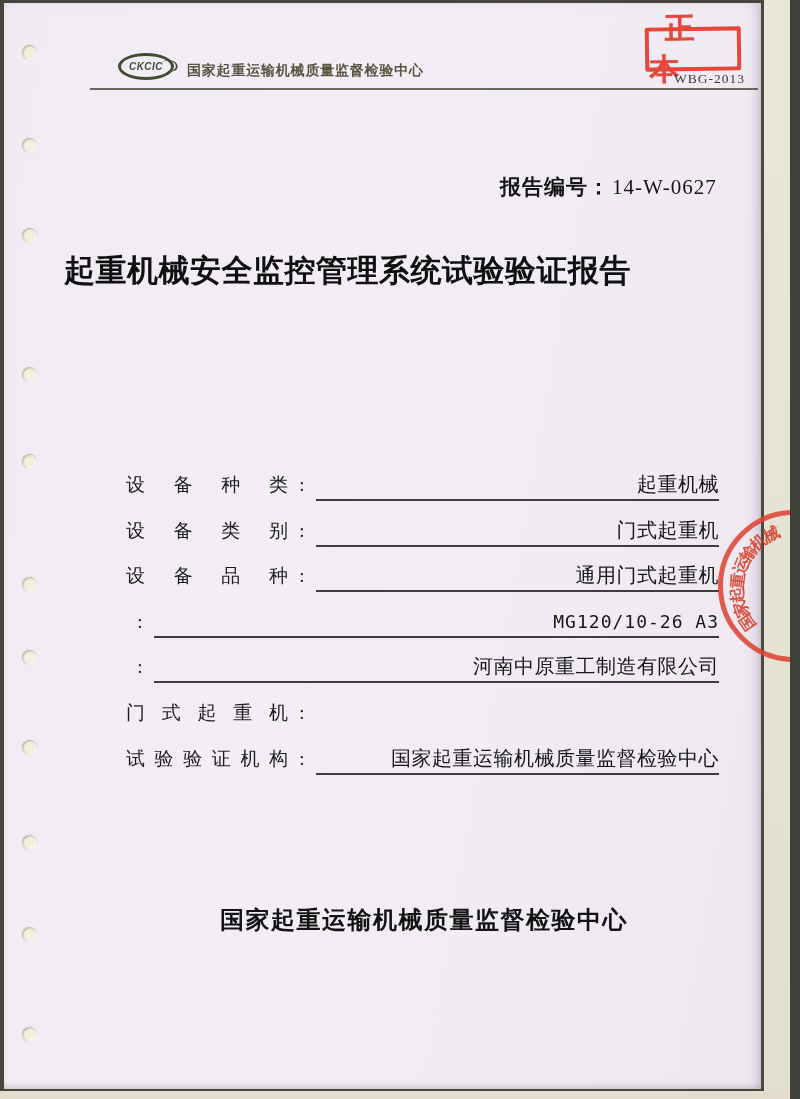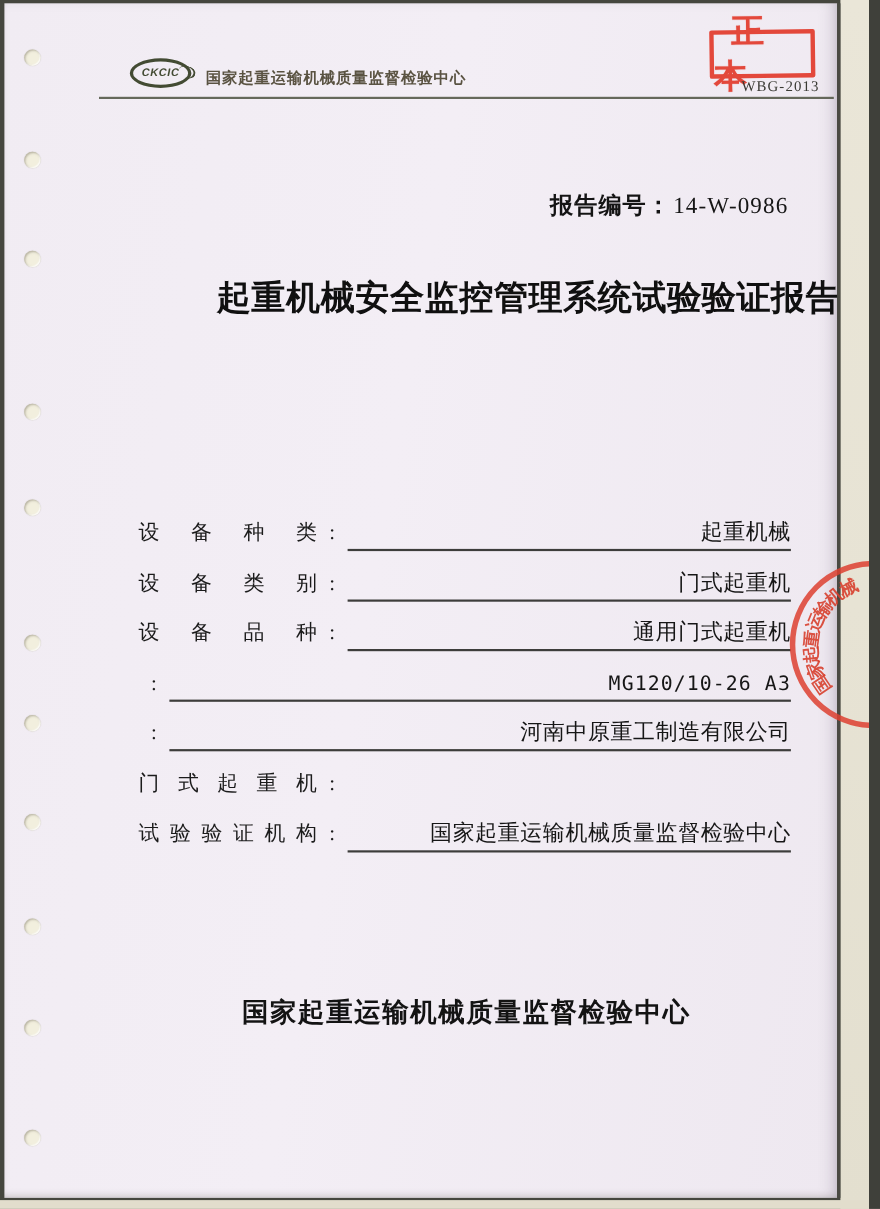--- a/index.html
+++ b/index.html
@@ -50,21 +50,21 @@
   .copy-stamp span{color:#e23b2c;font-weight:bold;font-size:30px;letter-spacing:16px;text-indent:16px;
     font-family:"Liberation Serif",serif;text-shadow:0 0 1px rgba(226,59,44,.6);}
   .doc-code{position:absolute;left:641px;top:68px;width:100px;text-align:right;
     font-size:13.5px;color:#3a3a34;letter-spacing:1px;font-family:"Liberation Serif",serif;}
   
   .report-no{position:absolute;left:496px;top:170px;display:flex;align-items:baseline;}
   .report-no .lbl{font-family:Liberation Mono, monospace;font-weight:bold;
     font-size:21px;color:#141414;letter-spacing:1px;}
   .report-no .val{font-size:21px;color:#161616;letter-spacing:1px;margin-left:2px;}
   
-  .title{position:absolute;left:60px;top:247px;width:700px;text-align:right;
+  .title{position:absolute;left:60px;top:247px;width:700px;text-align:left;
     font-family:"Liberation Sans","DejaVu Sans",sans-serif;font-weight:bold;
     font-size:31px;color:#101010;letter-spacing:.5px;}
   
   .form{position:absolute;left:122px;top:469px;width:593px;}
   .row{display:flex;align-items:flex-start;height:45.6px;}
   .flabel{display:inline-block;width:162px;font-size:19px;color:#1b1b1b;line-height:26px;
     text-align:justify;text-align-last:justify;}
   .fcolon{width:28px;text-align:center;font-size:19px;color:#1b1b1b;line-height:26px;}
   .fvalue{flex:1;text-align:right;font-size:20px;color:#161616;line-height:25px;
     border-bottom:2px solid #3d3d3b;padding-bottom:2px;letter-spacing:.5px;}
@@ -113,21 +113,21 @@
     <div class="org-head">国家起重运输机械质量监督检验中心</div>
     <div class="head-rule"></div>
 
     <div class="copy-stamp">
       <span>正本</span>
     </div>
     <div class="doc-code">WBG-2013</div>
 
     <div class="report-no">
       <span class="lbl">报告编号：</span>
-      <span class="val">14-W-0986</span>
+      <span class="val">14-W-0627</span>
     </div>
 
     <div class="title">起重机械安全监控管理系统试验验证报告</div>
 
     <div class="form">
       <div class="row">
         <span class="flabel">设备种类</span>
         <span class="fcolon">:</span>
         <span class="fvalue">起重机械</span>
       </div>

